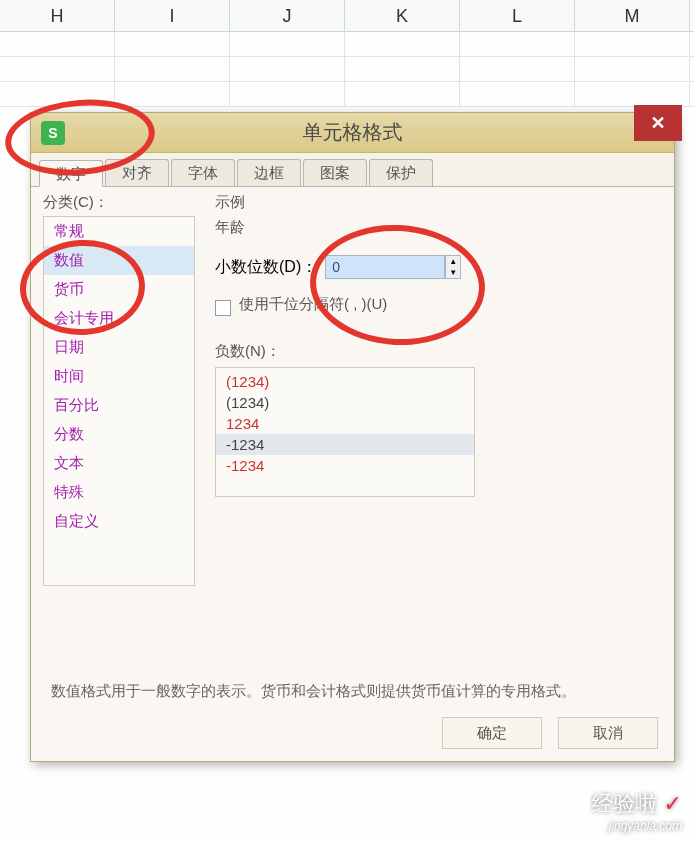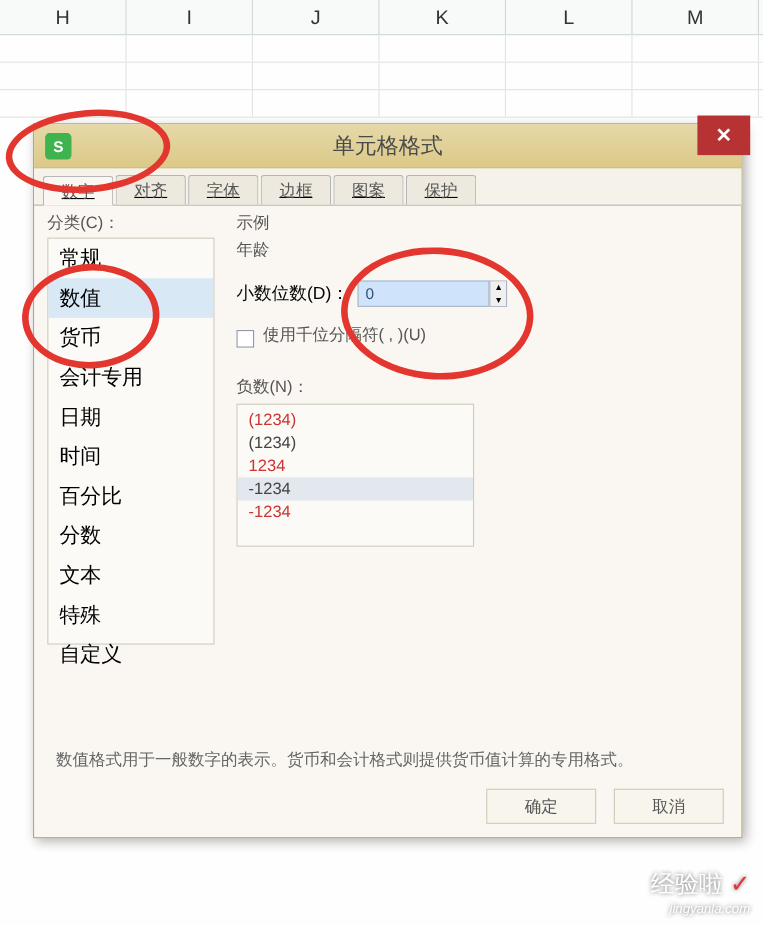--- a/index.html
+++ b/index.html
@@ -98,21 +98,20 @@
       font-size: 18px;
       font-weight: bold;
       cursor: pointer;
     }
     .tabs {
       display: flex;
       height: 34px;
       border-bottom: 1px solid #b5b5b5;
       background: #f5f2ea;
       padding-left: 8px;
-      text-decoration: underline;
     }
     .tab {
       padding: 4px 16px;
       border: 1px solid #b5b5b5;
       border-bottom: none;
       background: #ede9de;
       margin-right: 2px;
       margin-top: 6px;
       font-size: 15px;
       color: #555;
@@ -138,22 +137,22 @@
       color: #555;
       margin-bottom: 4px;
     }
     .category-list {
       border: 1px solid #cfcabb;
       background: #fbfaf6;
       height: 370px;
     }
     .category-item {
       padding: 5px 10px;
-      font-size: 19px;
-      color: #000000;
+      font-size: 15px;
+      color: #a21caf;
       cursor: pointer;
     }
     .category-item.selected {
       background: #d8e8f5;
     }
     .right-panel {
       flex: 1;
       padding-left: 20px;
     }
     .example-label, .example-value, .decimal-label, .thousands-label, .neg-label {
@@ -199,21 +198,21 @@
     .checkbox {
       width: 16px; height: 16px;
       border: 1px solid #9099a5;
       background: white;
       margin-right: 8px;
       cursor:pointer;
     }
     .neg-list {
       border: 1px solid #cfcabb;
       background: #fbfaf6;
-      width: 216px;
+      width: 260px;
       height: 130px;
       padding: 3px 0;
     }
     .neg-item {
       padding: 2px 10px;
       font-size: 15px;
       cursor:pointer;
     }
     .neg-item.red { color: #cc3333; }
     .neg-item.black { color: #444; }

